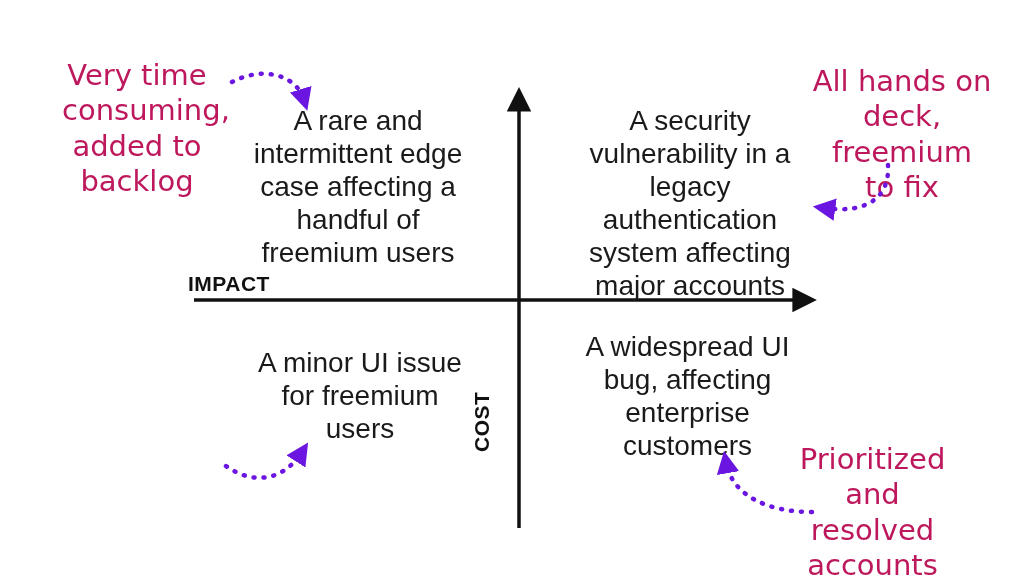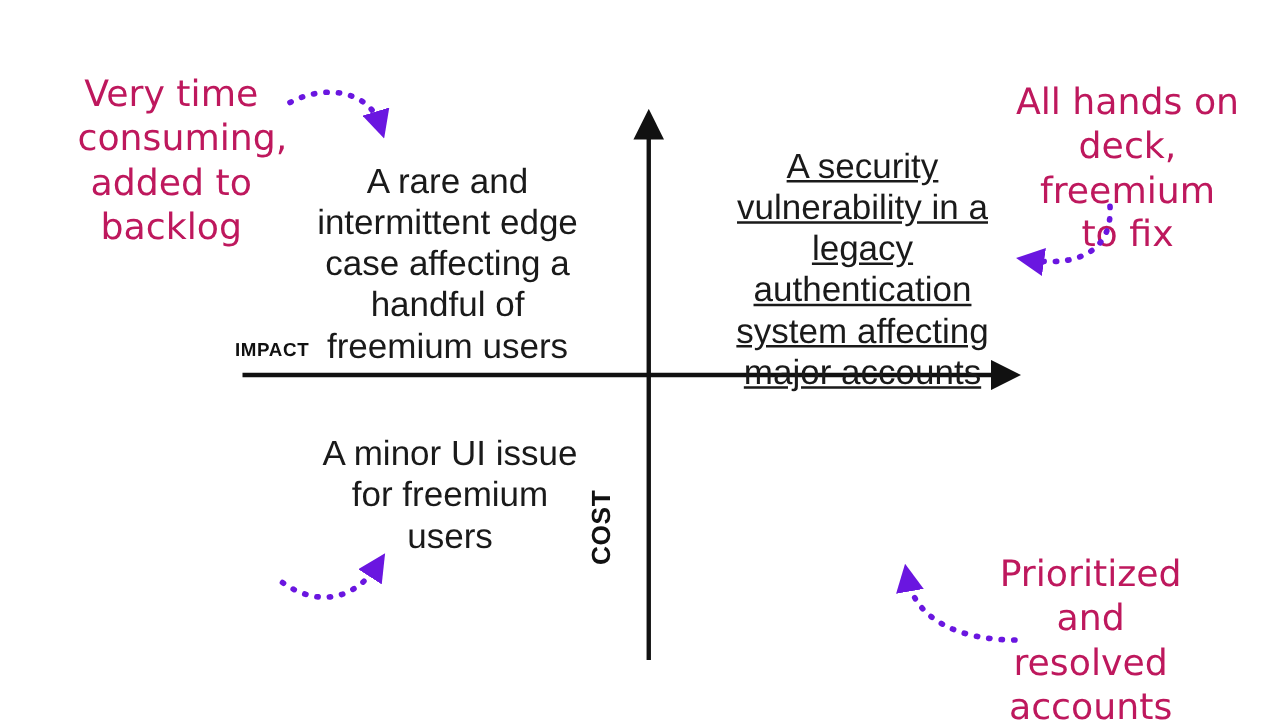--- a/index.html
+++ b/index.html
@@ -29,42 +29,42 @@
     position: absolute;
     font-family: "Liberation Sans", sans-serif;
     font-weight: bold;
     color: #111111;
     letter-spacing: 0.5px;
     white-space: nowrap;
   }
   #impact-label {
     left: 188px;
     top: 272px;
-    font-size: 15px;
+    font-size: 21px;
   }
   #cost-label {
     left: 470px;
     top: 452px;
     font-size: 21px;
     transform: rotate(-90deg);
     transform-origin: left top;
   }
   
   .quadrant-text {
     position: absolute;
     text-align: center;
     color: #1a1a1a;
     font-family: "Liberation Sans", sans-serif;
     font-weight: 400;
     font-size: 28px;
     line-height: 1.18;
     white-space: pre-line;
   }
-  #q-top-left   { left: 208px; top: 104px; width: 300px; margin-top: 24px; }
-  #q-top-right  { left: 545px; top: 116px; width: 290px; text-decoration: underline; }
+  #q-top-left   { left: 208px; top: 104px; width: 300px; }
+  #q-top-right  { left: 545px; top: 104px; width: 290px; }
   #q-bottom-left{ left: 215px; top: 346px; width: 290px; }
   #q-bottom-right{ left: 545px; top: 330px; width: 285px; }
   
   .annotation {
     position: absolute;
     color: #be185d;
     font-family: "DejaVu Sans", sans-serif;
     font-size: 29px;
     line-height: 1.22;
     text-align: center;
@@ -115,20 +115,24 @@
 vulnerability in a
 legacy
 authentication
 system affecting
 major accounts</div>
 
   <div class="quadrant-text" id="q-bottom-left">A minor UI issue
 for freemium
 users</div>
 
+  <div class="quadrant-text" id="q-bottom-right">A widespread UI
+bug, affecting
+enterprise
+customers</div>
 
   <div class="annotation" id="ann-top-left">Very time
 consuming,
 added to
 backlog</div>
 
   <div class="annotation" id="ann-top-right">All hands on
 deck, freemium
 to fix</div>
 

